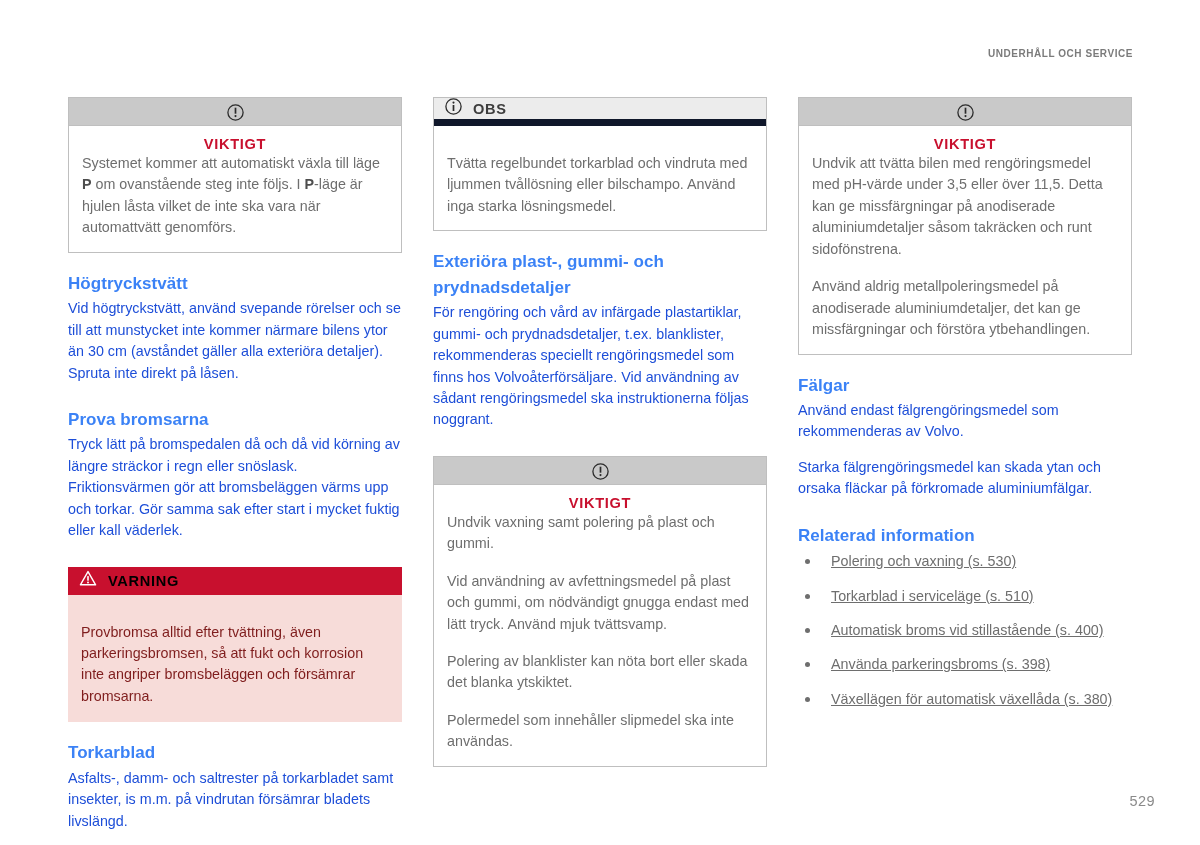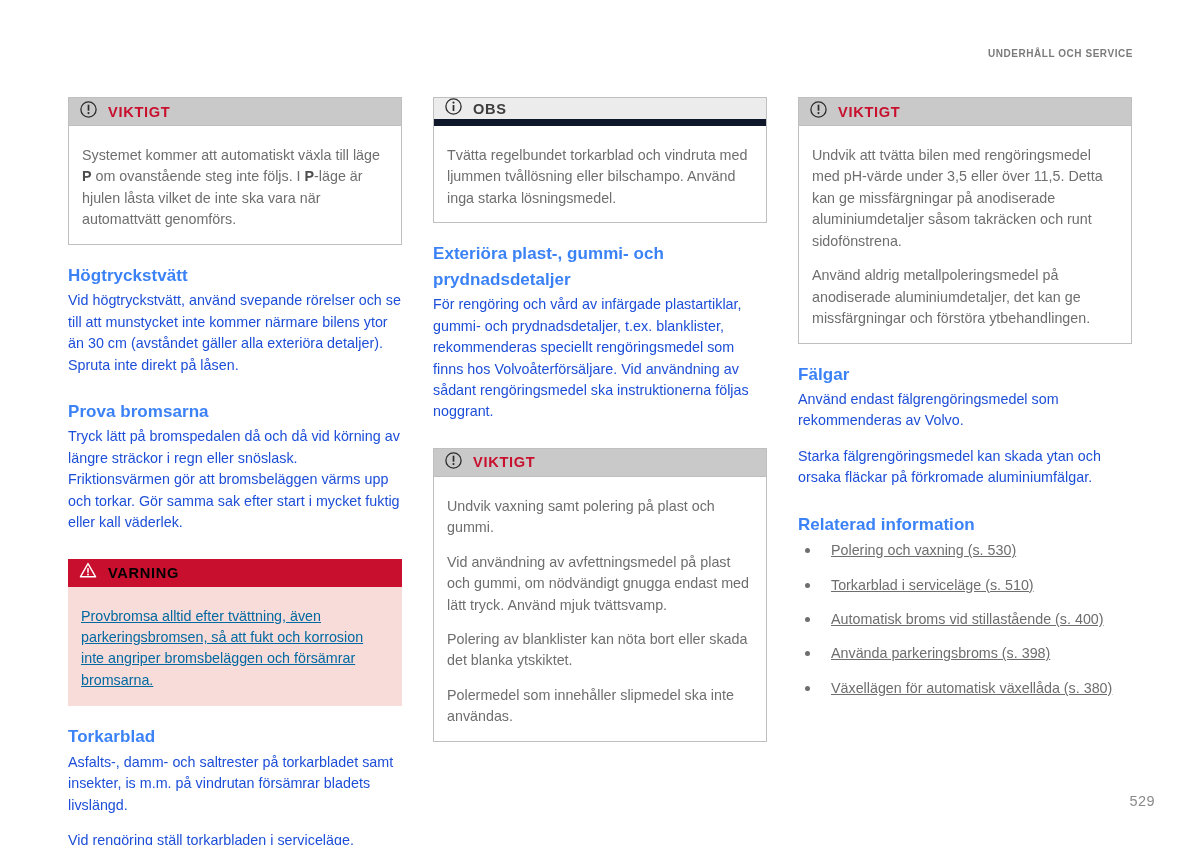--- a/index.html
+++ b/index.html
@@ -93,29 +93,30 @@
     font-size: 14.6px;
     letter-spacing: 0.7px;
   }
   .callout-body {
     padding: 11px 13px 13px 13px;
     background: #ffffff;
   }
   .callout-body p {
     font-size: 14.3px;
     line-height: 1.5;
-    margin: 8px 0 13px 0;
+    margin: 16px 0 13px 0;
     color: #6e6e6e;
   }
   .callout-body p:last-child { margin-bottom: 0; }
 
   
   .callout.important .callout-head {
     background: #c9c9c9;
     border-bottom: 1px solid #bfbfbf;
+    flex-direction: column;
   }
   .callout.important .label { color: #c8102e; }
 
   
   .callout.note .callout-head {
     background: #ececec;
     border-bottom: 7px solid #0f172a;
   }
   .callout.note .label { color: #3d3d3d; }
 
@@ -123,21 +124,21 @@
   .callout.warning { border: none; }
   .callout.warning .callout-head {
     background: #c8102e;
     border-bottom: none;
   }
   .callout.warning .label { color: #000000; }
   .callout.warning .callout-body {
     background: #f7dcd9;
     padding: 11px 13px 15px 13px;
   }
-  .callout.warning .callout-body p { color: #0369a1; text-decoration: underline; }
+  .callout.warning .callout-body p { color: #7f1d1d; }
 
   
   .icon { display: block; flex: 0 0 auto; }
 
   
   ul.rel-list {
     list-style: none;
     margin: 4px 0 0 0;
     padding: 0;
   }

